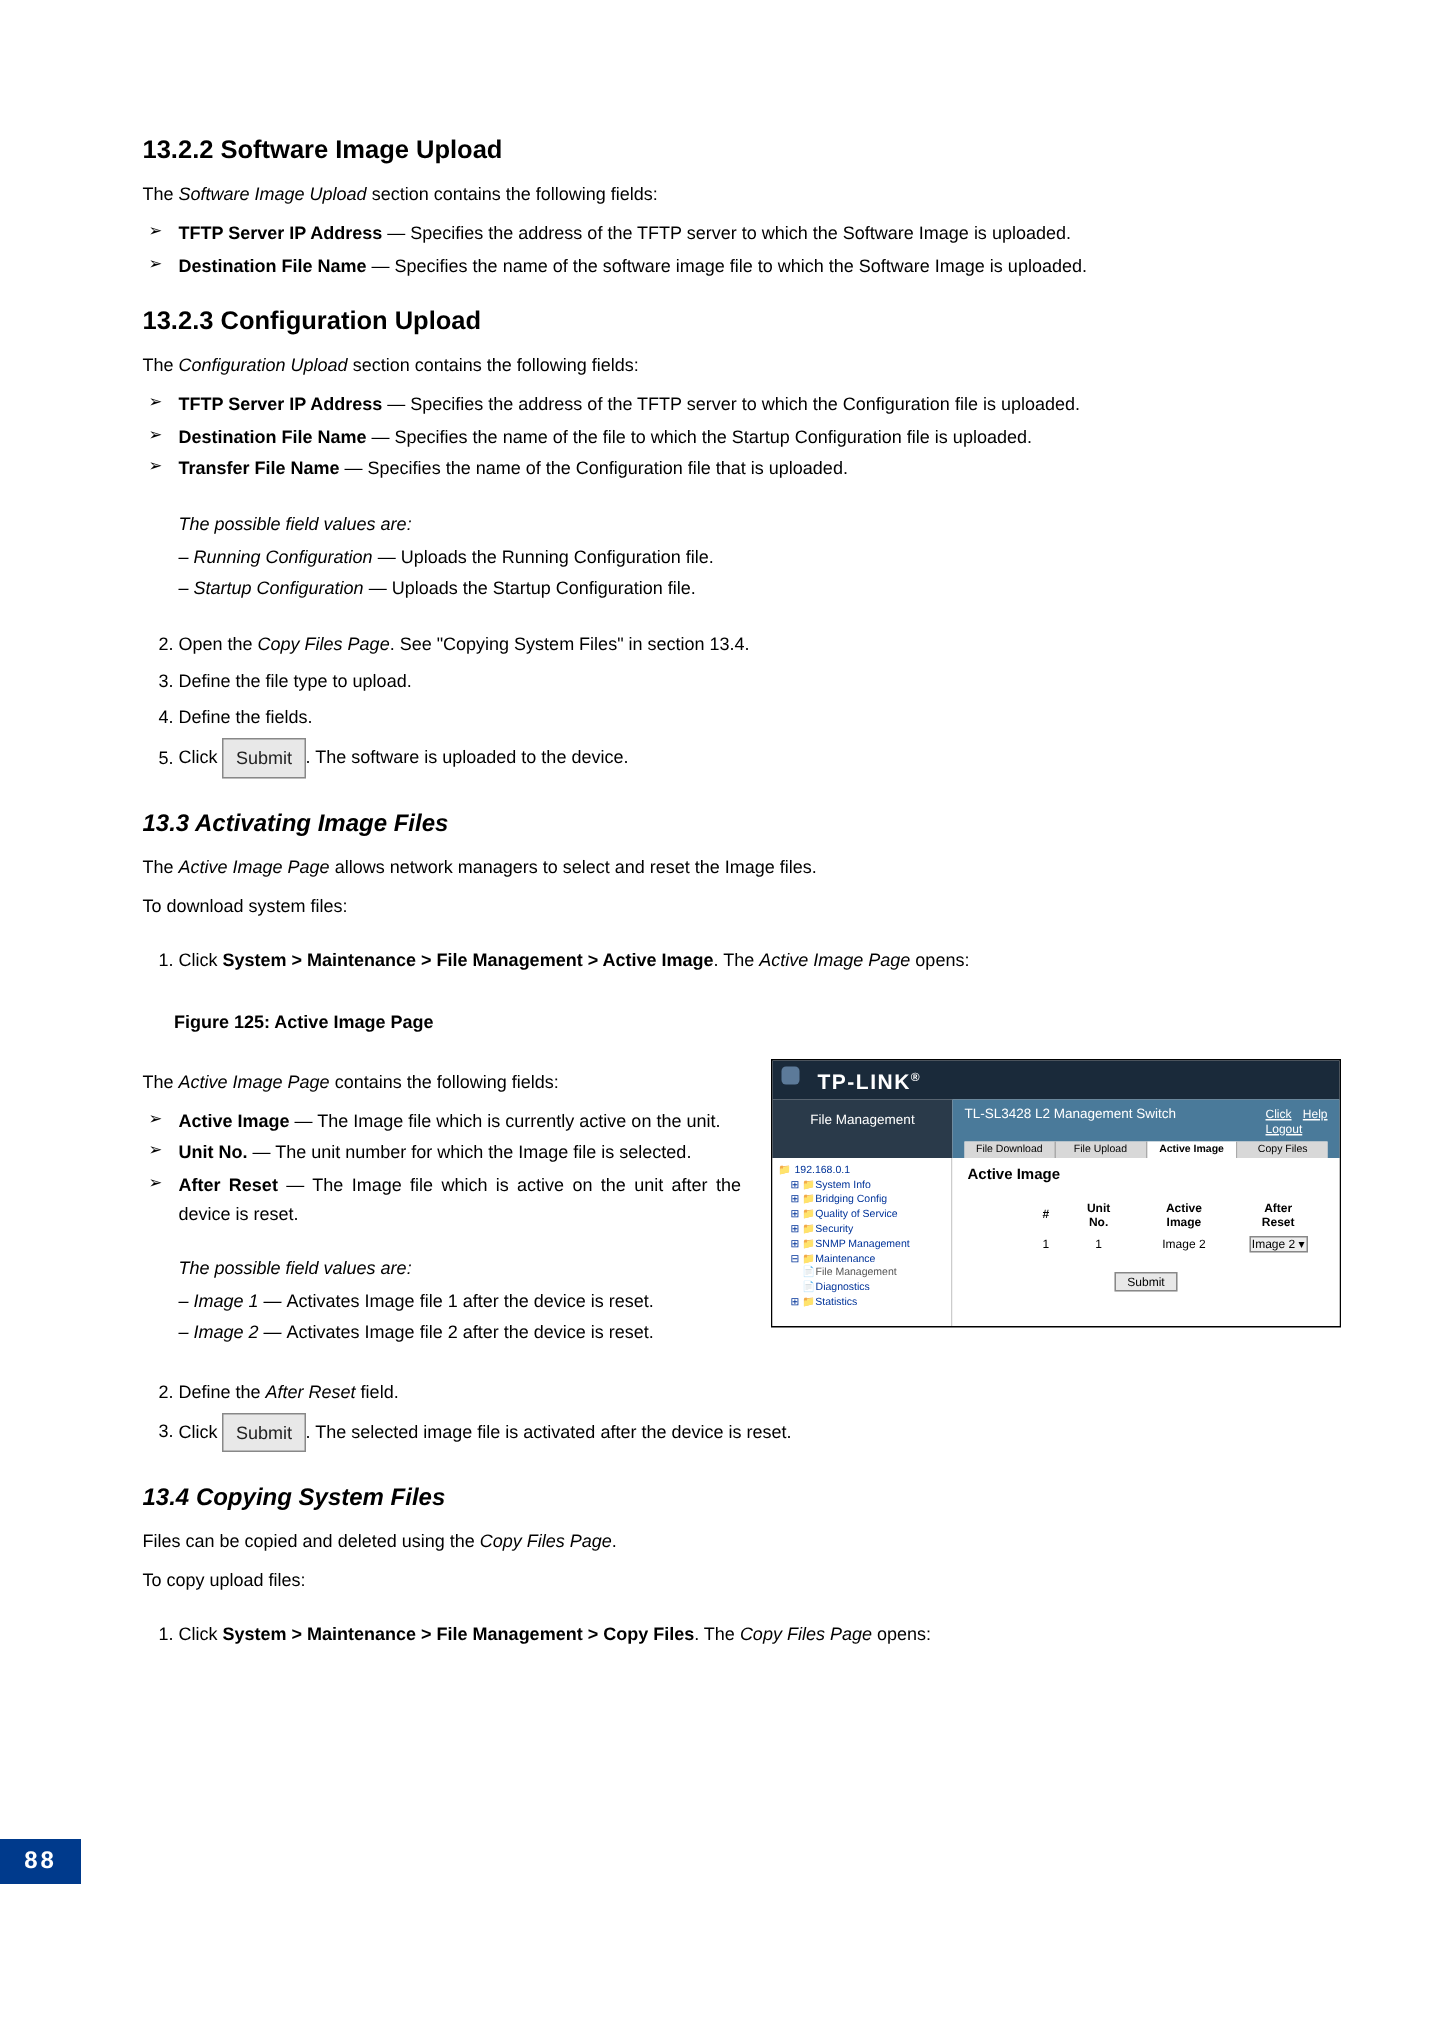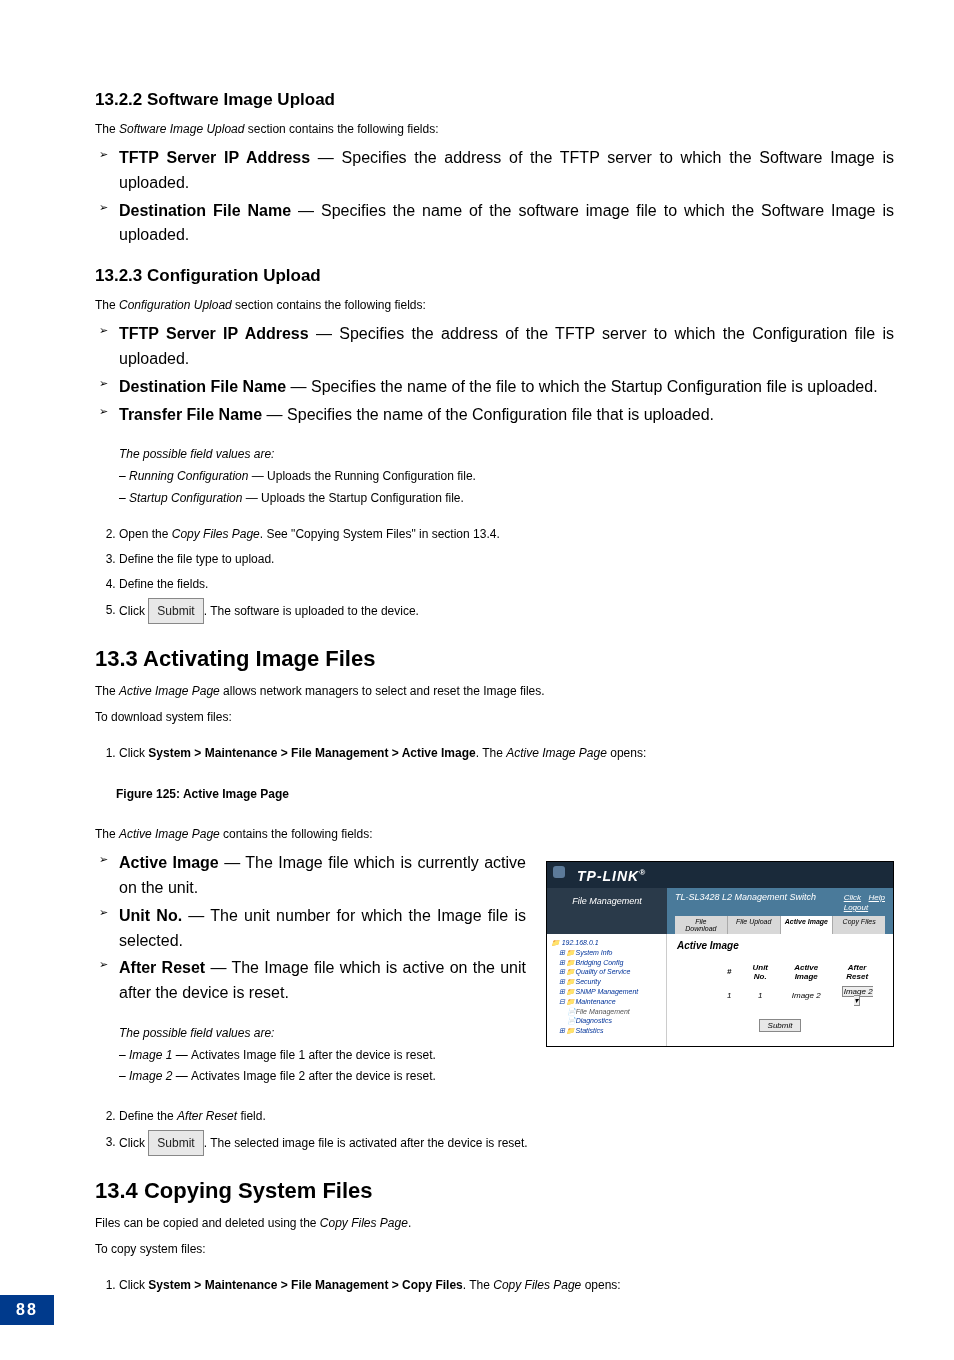--- a/index.html
+++ b/index.html
@@ -15,36 +15,37 @@
     position: relative;
     min-height: 1280px;
     box-sizing: border-box;
   }
   .h-sub {
     font-size: 17px;
     font-weight: bold;
     margin: 0 0 10px 0;
   }
   .h-main {
-    font-size: 22px;
+    font-size: 16px;
     font-weight: bold;
     margin: 22px 0 10px 0;
+    font-style: italic;
   }
   .intro {
     font-size: 12px;
     margin: 6px 0 8px 0;
     line-height: 1.5;
   }
   .bullets {
     list-style: none;
     padding: 0;
     margin: 4px 0 18px 0;
   }
   .bullets > li {
-    font-size: 16px;
+    font-size: 12px;
     line-height: 1.55;
     padding-left: 24px;
     position: relative;
     margin: 3px 0;
     text-align: justify;
   }
   .bullets > li::before {
     content: "➢";
     position: absolute;
     left: 4px;
@@ -86,29 +87,28 @@
   }
   .fig-caption {
     font-size: 12px;
     font-weight: bold;
     margin: 22px 0 18px 0;
     padding-left: 21px;
   }
   .two-col {
     display: flex;
     gap: 20px;
-    align-items: center;
+    align-items: flex-start;
   }
   .col-left {
     flex: 1 1 0;
   }
   .col-right {
-    width: 348px;
+    width: 380px;
     flex: 0 0 auto;
-    font-style: italic;
   }
   .col-left .intro, .col-left .sub-indent, .col-left .sub-dash { text-align: justify; }
   .col-left .bullets > li { text-align: justify; }
 
   
   .shot {
     border: 1px solid #000;
     background: #fff;
     font-size: 9px;
     color: #000;
@@ -379,21 +379,21 @@
     <li><span>Define the </span><i>After Reset</i><span> field.</span></li>
     <li>
       <span>Click </span><span class="submit-btn">Submit</span><span>. The selected image file is activated after the device is reset.</span>
     </li>
   </ol>
 
   <div class="h-main">13.4  Copying System Files</div>
   <p class="intro">
     <span>Files can be copied and deleted using the </span><i>Copy Files Page</i><span>.</span>
   </p>
-  <p class="intro">To copy system files:</p>
+  <p class="intro">To copy upload files:</p>
   <ol class="steps">
     <li>
       <span>Click </span><b>System &gt; Maintenance &gt; File Management &gt; Copy Files</b><span>. The </span><i>Copy Files Page</i><span> opens:</span>
     </li>
   </ol>
 
   <div class="page-num-box">88</div>
 </div>
 
 </body></html>

